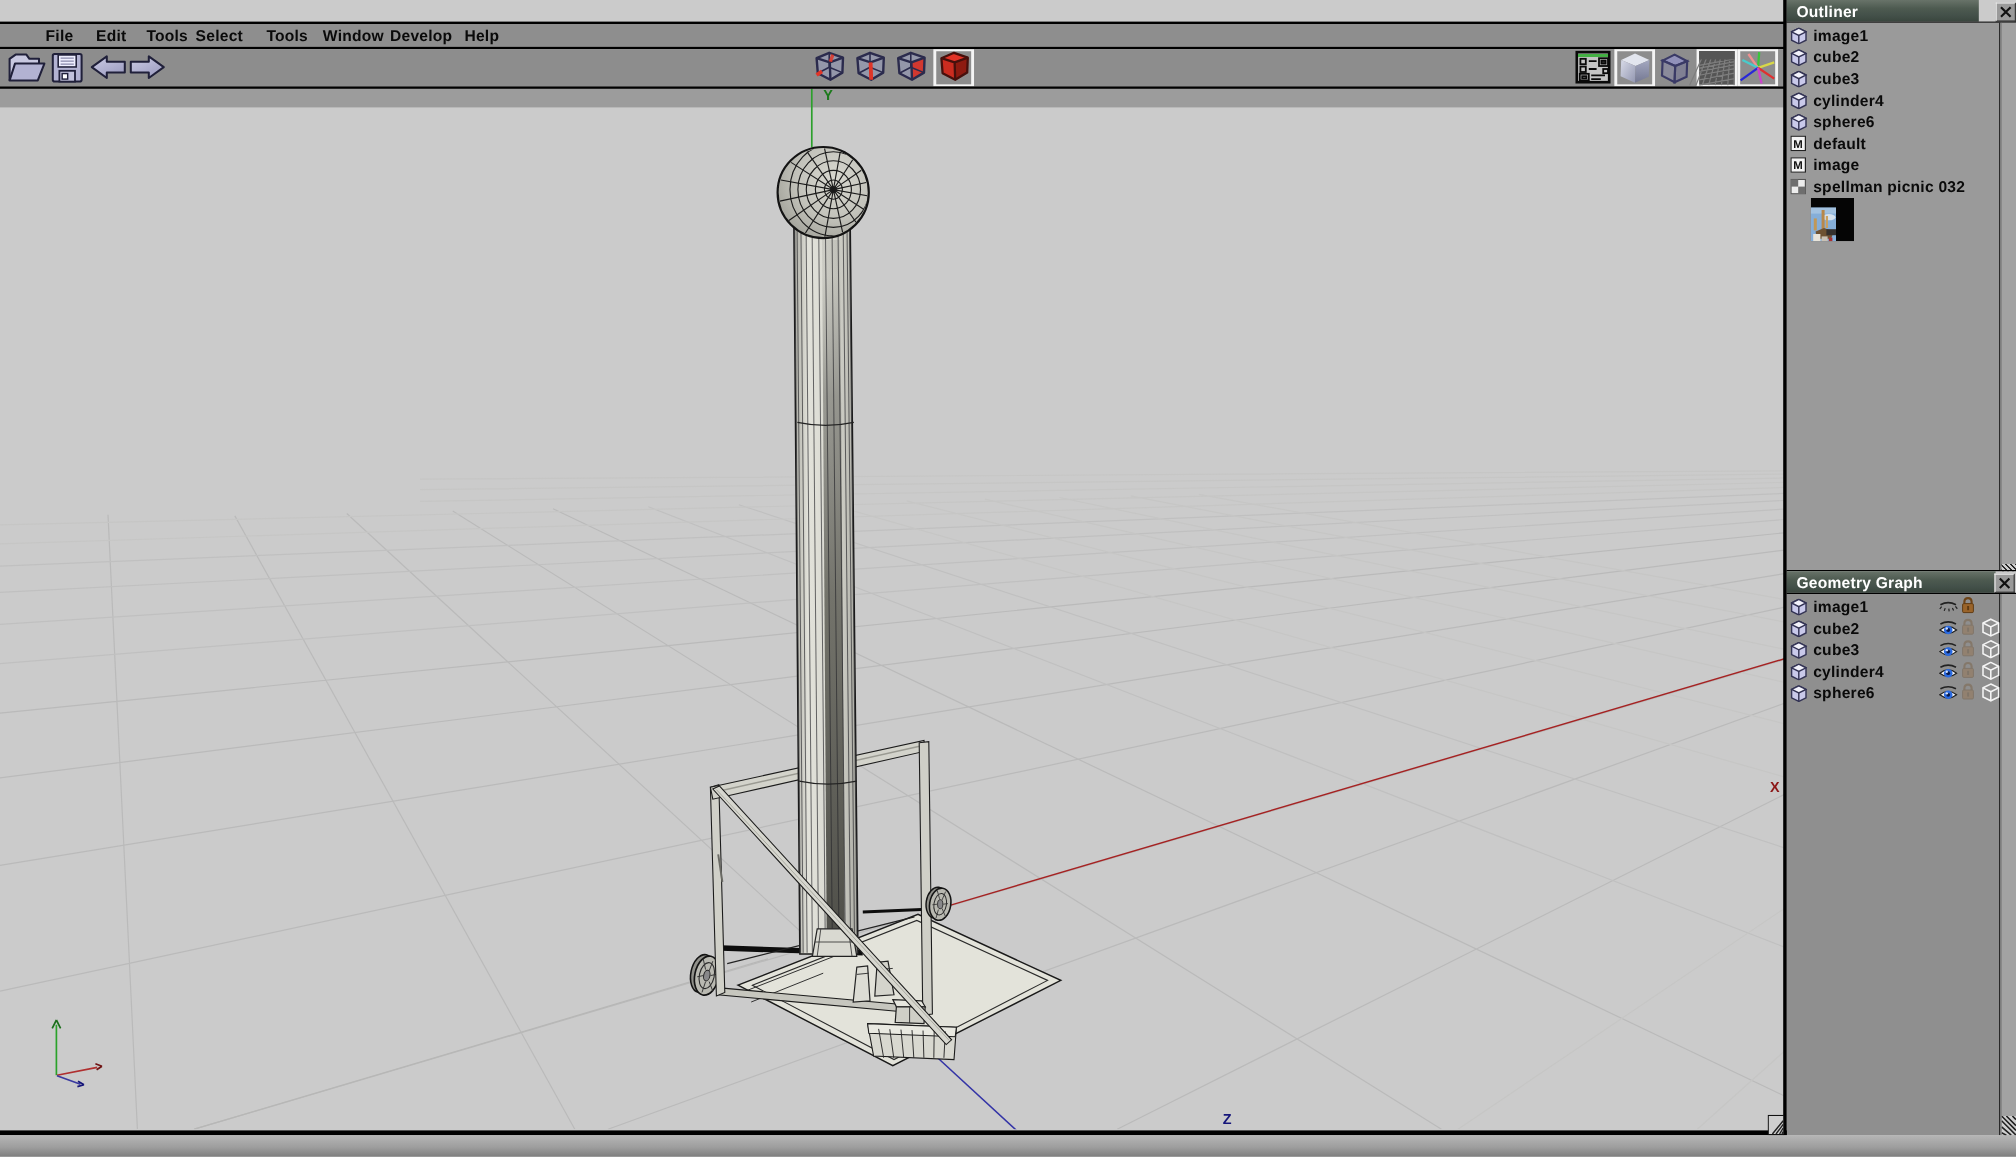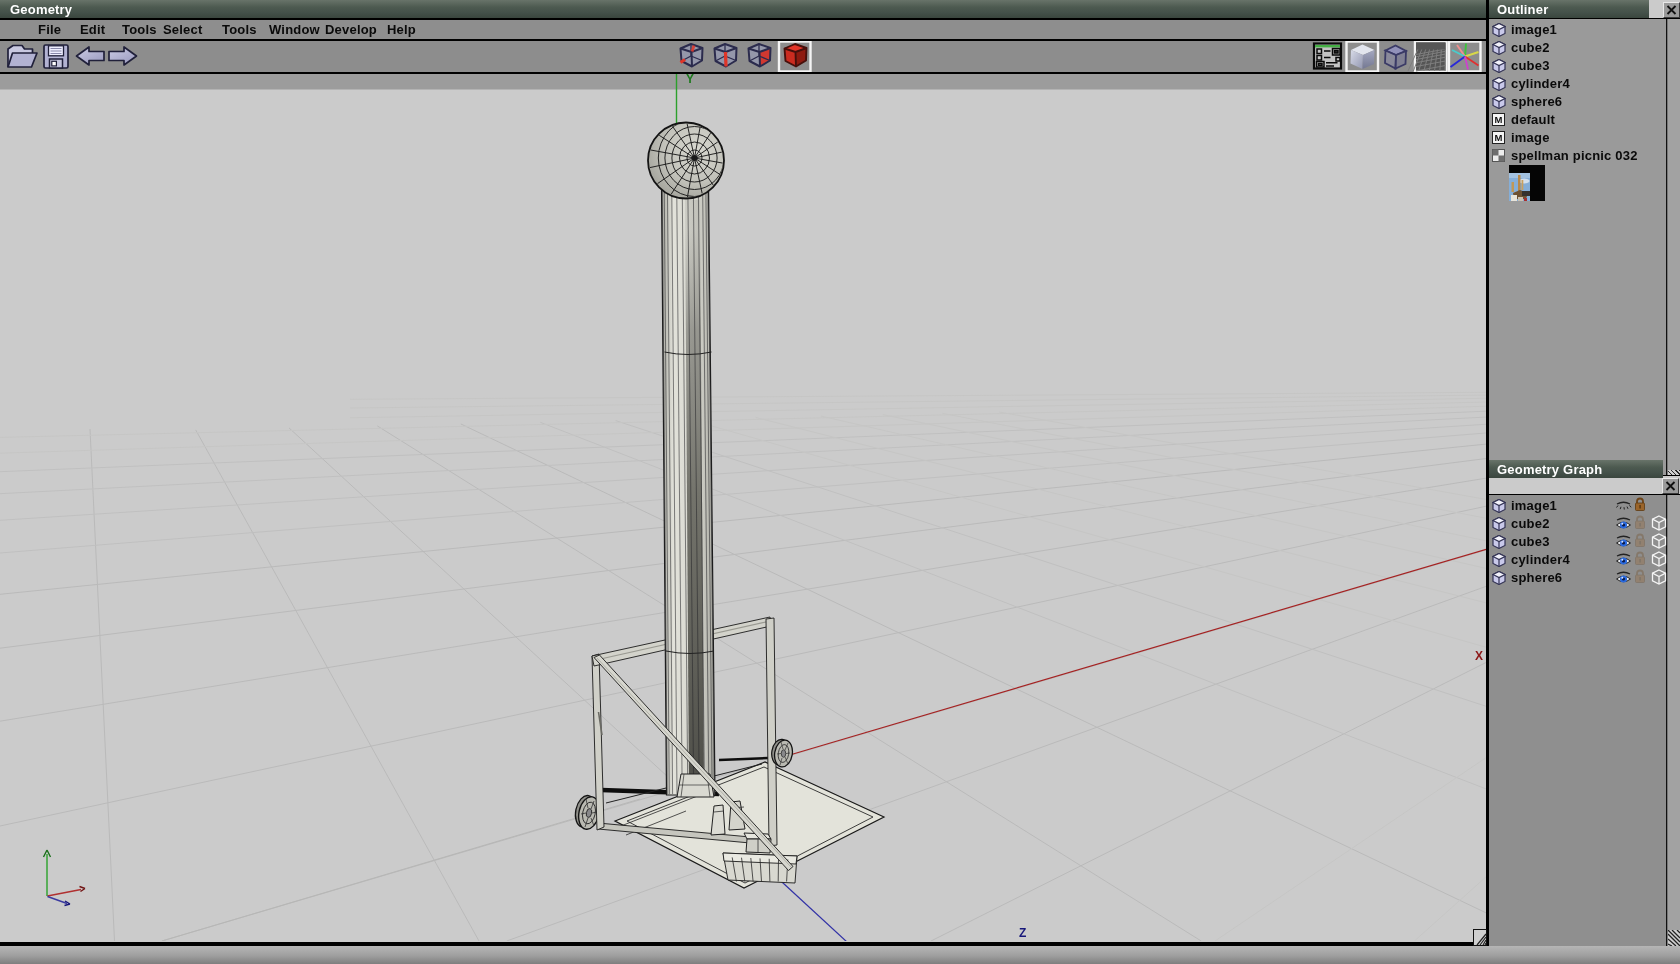--- a/index.html
+++ b/index.html
@@ -128,21 +128,20 @@
       <text x="1019" y="937" fill="#16167a" font-size="12" font-weight="bold">Z</text>
       <g stroke-width="1.4" fill="none">
         <line x1="47" y1="896" x2="47" y2="854" stroke="#2aa22a"></line>
         <path d="M47 850l-3.5 7M47 850l3.5 7" stroke="#1c6e1c"></path>
         <line x1="47.5" y1="896" x2="81" y2="889.5" stroke="#b03030"></line>
         <path d="M85 888.5l-5.5-2M85 888.5l-4.5 3" stroke="#701414"></path>
         <line x1="47.5" y1="896.5" x2="67" y2="903.5" stroke="#3a3aa0"></line>
         <path d="M70 904l-5-3M70 904l-5.5 1.5" stroke="#16167a"></path>
       </g>
     </svg>
-    <div class="tbar" style="left:0;top:0;width:1487px"><span style="margin-left:10px">Geometry</span></div>
     <div class="blk" style="left:0;top:18px;width:1487px;height:2px"></div>
     <div class="menu">
       <span style="left:8px">File</span>
       <span style="left:50px">Edit</span>
       <span style="left:92px">Tools</span>
       <span style="left:133px">Select</span>
       <span style="left:192px">Tools</span>
       <span style="left:239px">Window</span>
       <span style="left:295px">Develop</span>
       <span style="left:357px">Help</span>
@@ -346,21 +345,21 @@
       <rect x="12.5" y="15" width="1.8" height="10" fill="#caa05e"></rect>
       <rect x="2.5" y="17" width="2.5" height="10" fill="#c09858"></rect>
       <polygon points="4,28 11,25 19,28 17,34 5,34" fill="#6e5232"></polygon>
       <rect x="13" y="26" width="8" height="5" fill="#35312e"></rect>
       <rect x="2" y="30" width="6" height="6" fill="#e8e4da"></rect>
       <rect x="9" y="32" width="5" height="4" fill="#cac2b4"></rect>
       <rect x="15" y="33" width="3" height="3" fill="#a83030"></rect>
     </svg>
     <div class="grip" style="left:1668px;top:470px;width:12px;height:6px"></div>
     <div class="blk" style="left:1489px;top:475px;width:191px;height:1px"></div>
-    <div class="tbar" style="left:1489px;top:460px;width:174px"><span style="margin-left:8px">Geometry Graph</span></div>
+    <div class="tbar" style="left:1489px;top:476px;width:174px"><span style="margin-left:8px">Geometry Graph</span></div>
     <div class="xbtn" style="left:1662px;top:478px">
       <svg width="13" height="12">
         <path d="M2.5 2 L10.5 10 M10.5 2 L2.5 10" stroke="#111" stroke-width="1.8"></path>
       </svg>
     </div>
     <div class="blk" style="left:1489px;top:494px;width:191px;height:1px"></div>
     <div style="position:absolute;left:1489px;top:495px;width:191px;height:451px;background:#8f8f8f"></div>
     <div style="position:absolute;left:1666px;top:495px;width:1px;height:451px;background:#111"></div>
     <div style="position:absolute;left:1667px;top:495px;width:13px;height:451px;background:#a2a2a2;border-left:1px solid #777"></div>
     <div class="panel-list">

